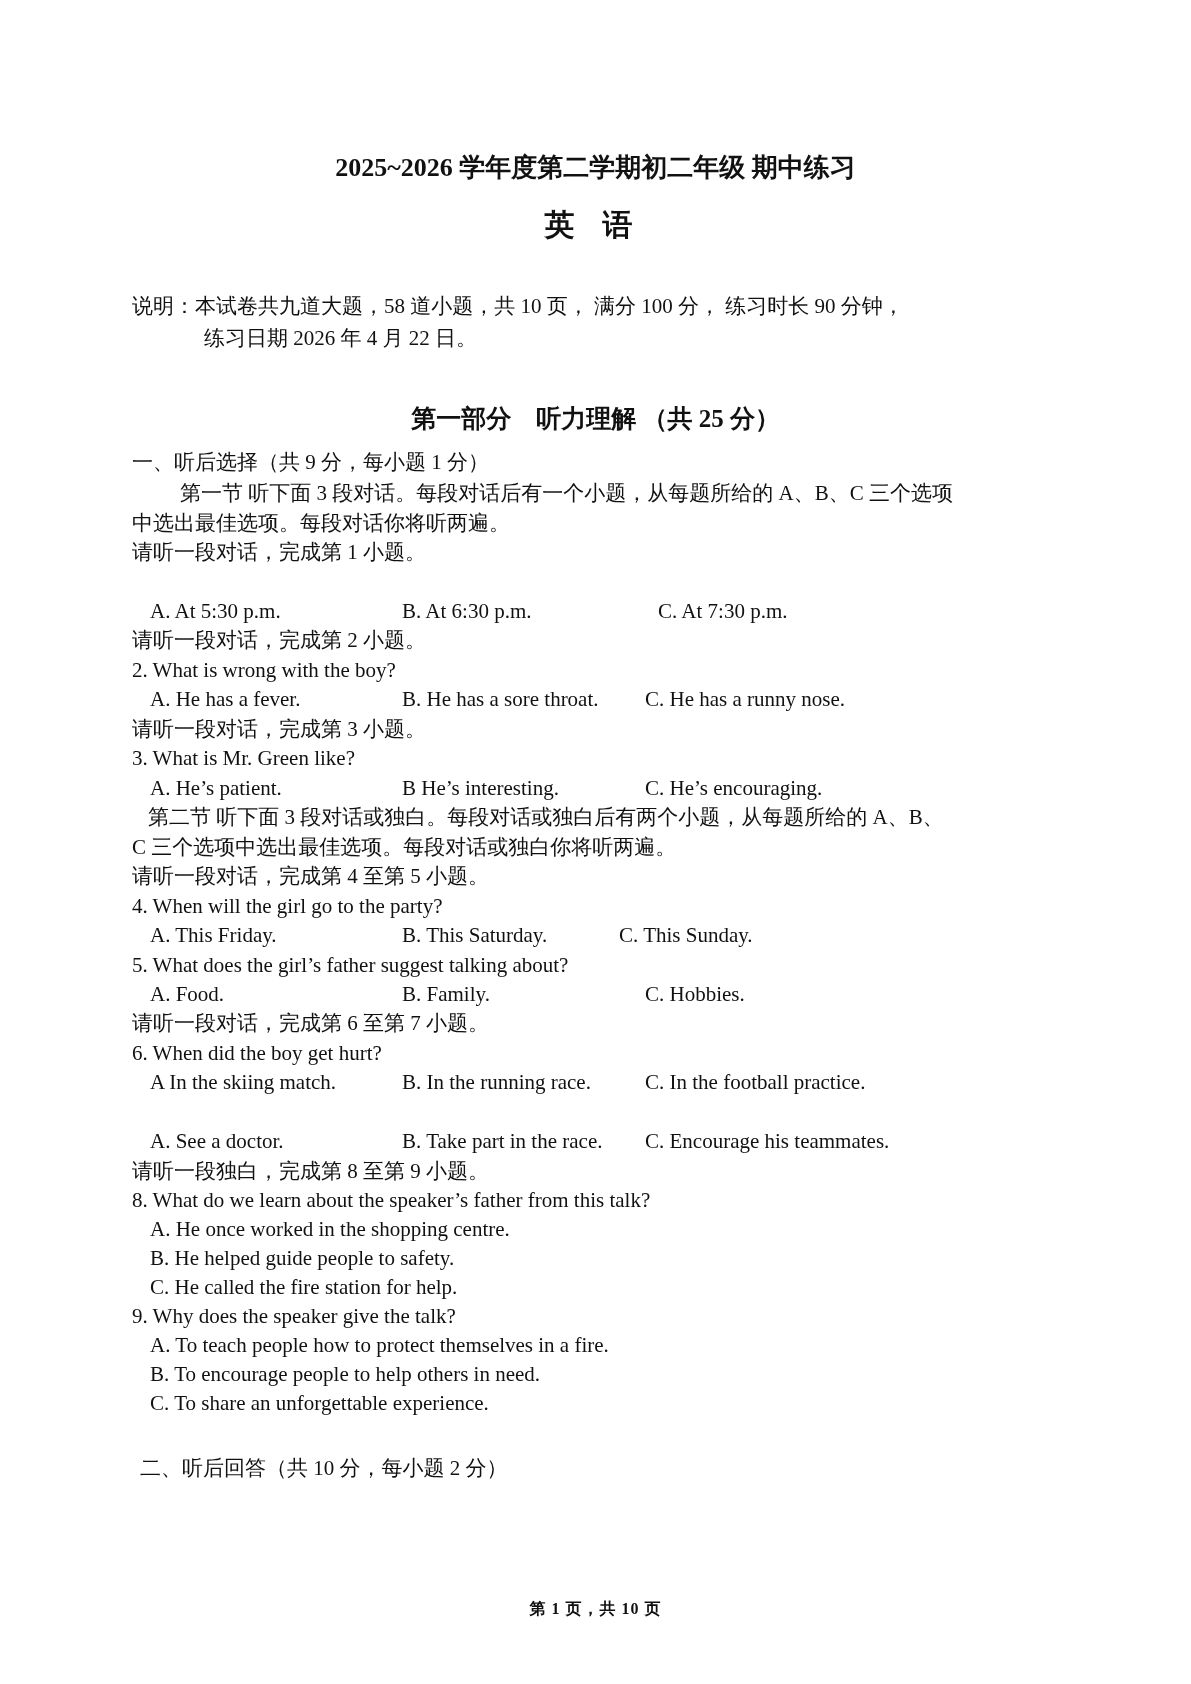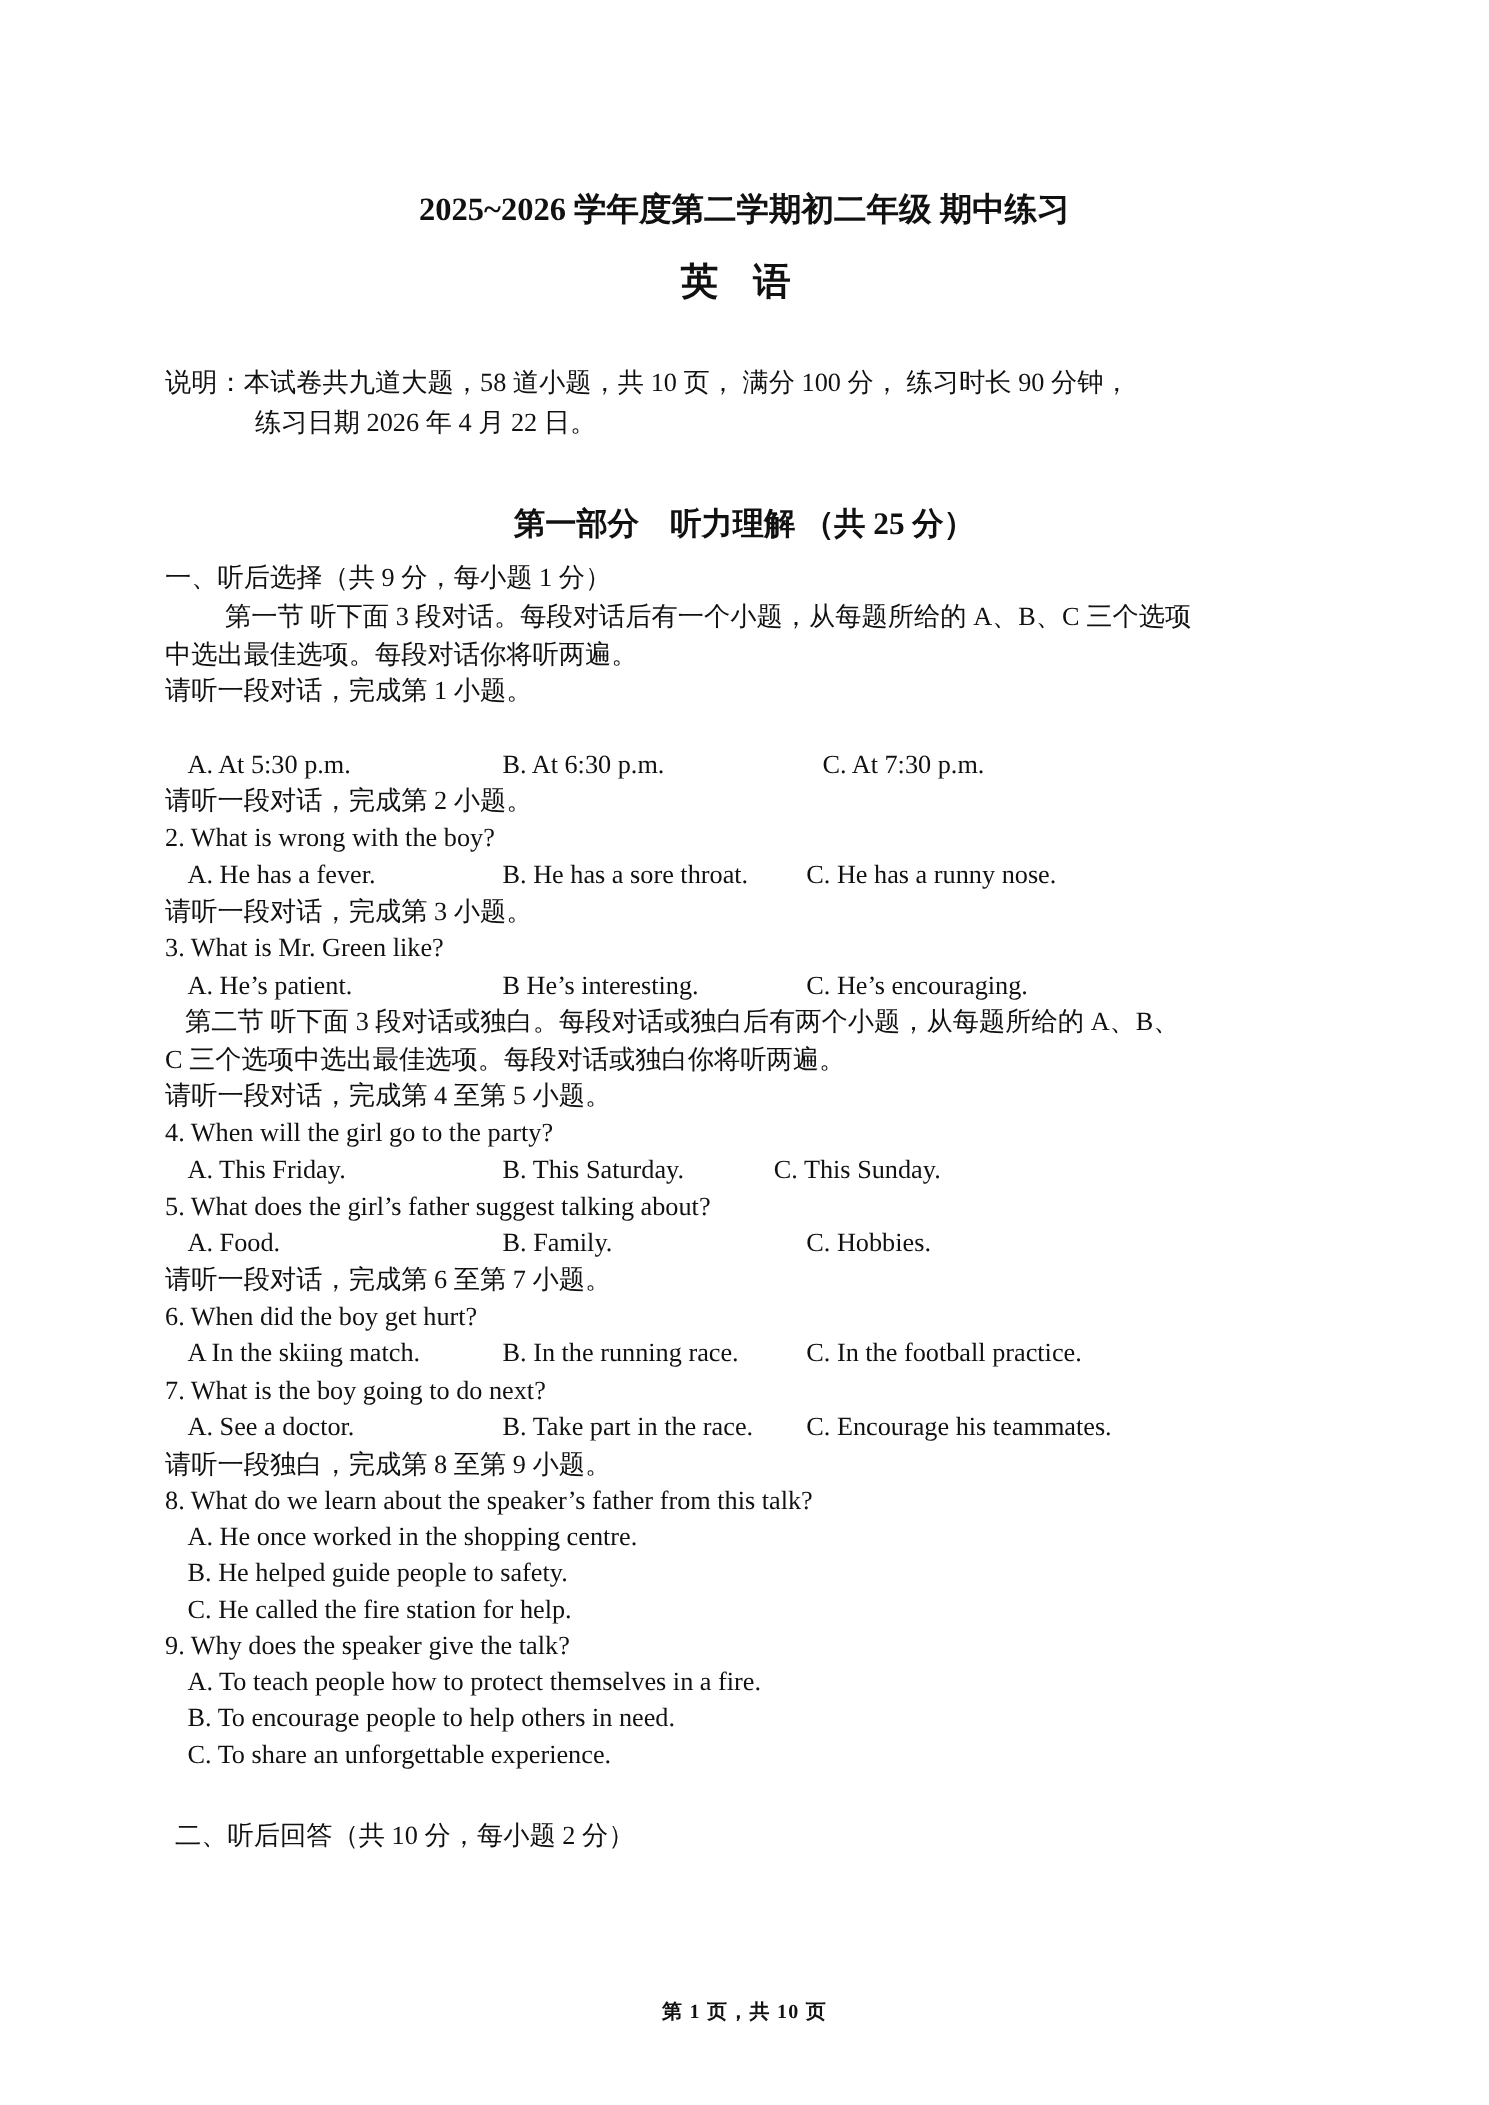--- a/index.html
+++ b/index.html
@@ -123,21 +123,20 @@
     <span class="opt" style="left:645px;">C. Hobbies.</span>
   </div>
 
   <div class="abs line" style="top:1008px;">请听一段对话，完成第 6 至第 7 小题。</div>
   <div class="abs line" style="top:1038px;">6. When did the boy get hurt?</div>
   <div class="abs line" style="top:1067px; left:0; width:1191px; height:30px;">
     <span class="opt" style="left:150px;">A  In the skiing match.</span>
     <span class="opt" style="left:402px;">B. In the running race.</span>
     <span class="opt" style="left:645px;">C. In the football practice.</span>
   </div>
-  <div class="abs line" style="top:1097px;">7. What is the boy going to do next?</div>
   <div class="abs line" style="top:1126px; left:0; width:1191px; height:30px;">
     <span class="opt" style="left:150px;">A. See a doctor.</span>
     <span class="opt" style="left:402px;">B. Take part in the race.</span>
     <span class="opt" style="left:645px;">C. Encourage his teammates.</span>
   </div>
 
   <div class="abs line" style="top:1156px;">请听一段独白，完成第 8 至第 9 小题。</div>
   <div class="abs line" style="top:1185px;">8. What do we learn about the speaker’s father from this talk?</div>
   <div class="abs line" style="top:1214px; left:150px;">A. He once worked in the shopping centre.</div>
   <div class="abs line" style="top:1243px; left:150px;">B. He helped guide people to safety.</div>

